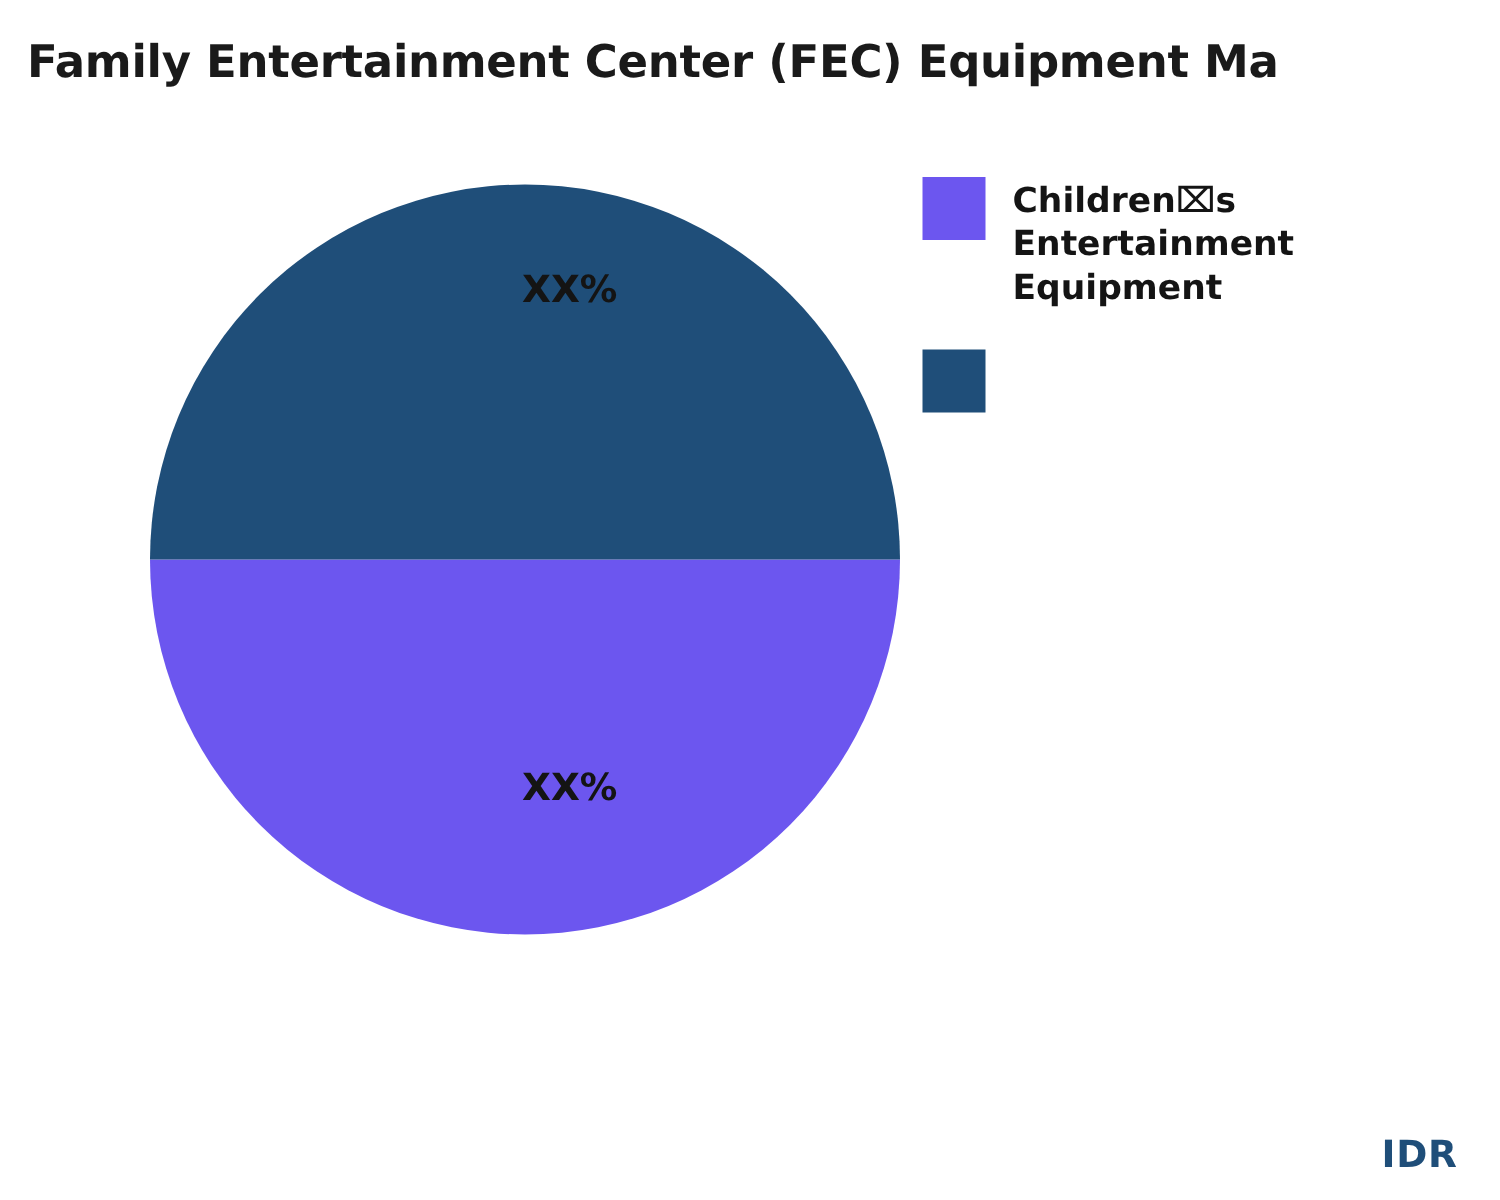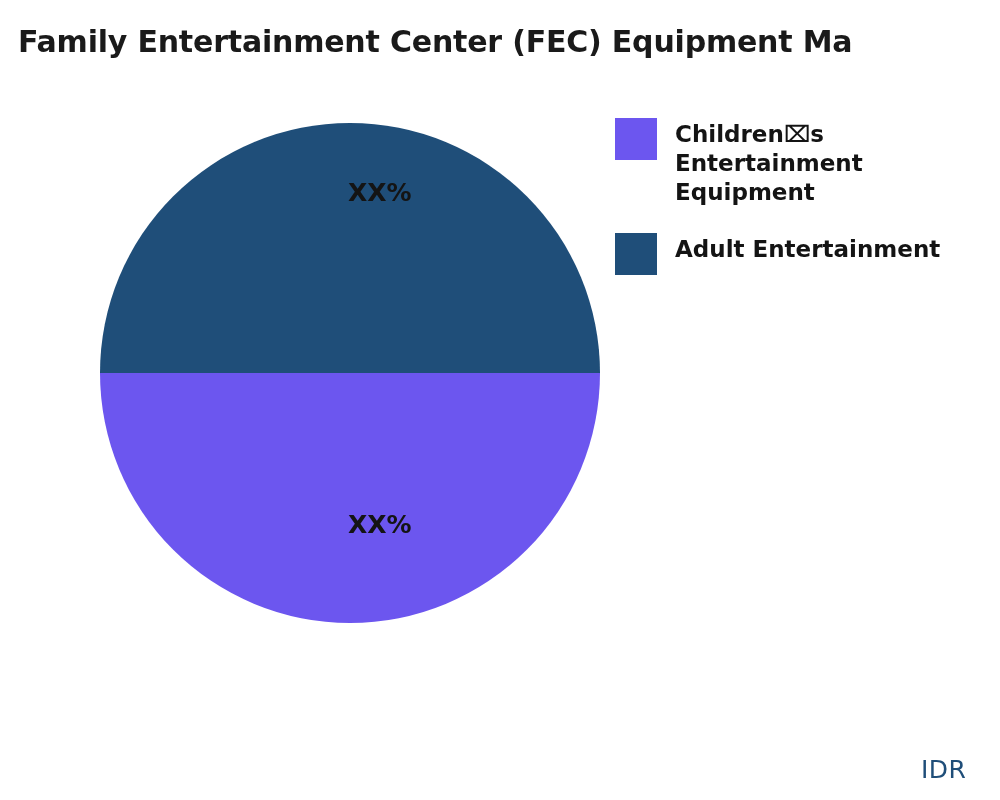--- a/index.html
+++ b/index.html
@@ -80,21 +80,21 @@
     color: #141414;
     line-height: 29px;
     white-space: pre-line;
     padding-top: 2px;
   }
   #watermark {
     position: absolute;
     left: 921px;
     top: 755px;
     font-size: 25px;
-    font-weight: normal;
+    font-weight: bold;
     color: #1f4e79;
     letter-spacing: 0.5px;
   }
 </style>
 </head>
 <body>
 
 <div id="chart-root">
 
   <div id="chart-title">Family Entertainment Center (FEC) Equipment  Ma</div>
@@ -111,19 +111,18 @@
   </div>
 
   <div id="legend">
     <div class="legend-row">
       <div class="legend-swatch" style="background:#6c56ef"></div>
       <div class="legend-text">Children⌧s Entertainment
 Equipment</div>
     </div>
     <div class="legend-row">
       <div class="legend-swatch" style="background:#1f4e79"></div>
-      <div class="legend-text">Adult Entertainment</div>
     </div>
   </div>
 
   <div id="watermark">IDR</div>
 
 </div>
 
 </body></html>

